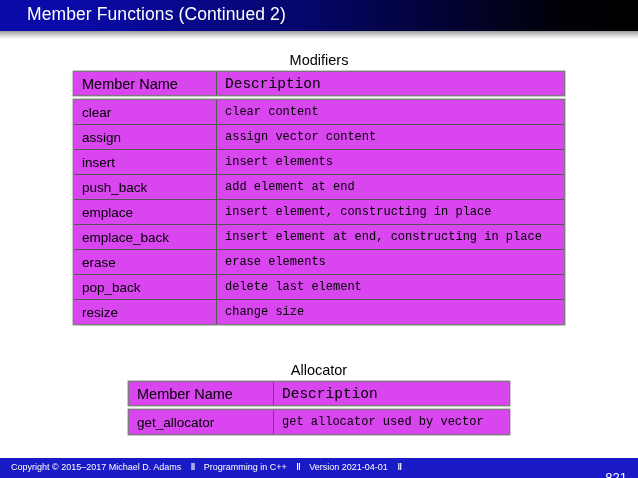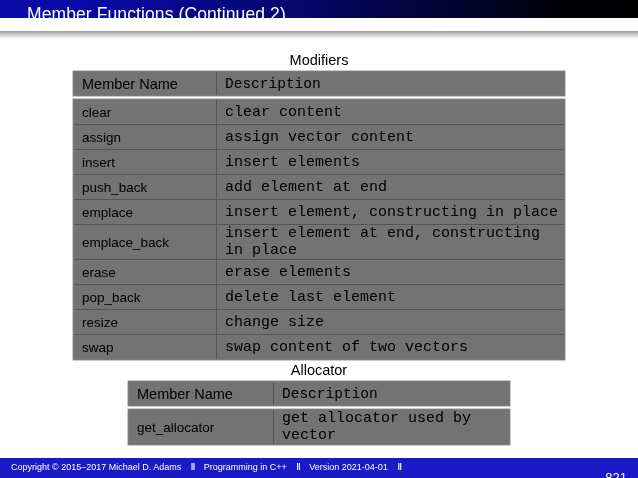--- a/index.html
+++ b/index.html
@@ -13,21 +13,21 @@
     font-family: "Liberation Sans", sans-serif;
     overflow: hidden;
     position: relative;
   }
 
   
   #title-bar {
     position: absolute;
     left: 0; top: 0;
     width: 638px;
-    height: 18px;
+    height: 31px;
     background: linear-gradient(to right, #0a0aa8 0%, #0a0aa8 12%, #06066e 46%, #030338 68%, #000008 88%, #000000 100%);
   }
   #title-text {
     position: absolute;
     left: 27px;
     top: 4px;
     font-size: 17.5px;
     color: #ffffff;
     letter-spacing: 0.1px;
     white-space: nowrap;
@@ -55,33 +55,33 @@
     text-align: center;
     font-size: 14.5px;
     color: #000000;
     margin-bottom: 2px;
     line-height: 17px;
   }
   table.tbl {
     border-collapse: separate;
     border-spacing: 0;
     table-layout: fixed;
-    background: #737373;
+    background: #d946ef;
   }
   table.tbl td {
     padding: 0 0 0 8px;
     vertical-align: middle;
     color: #000000;
   }
   .hdr-row td {
     font-size: 14.5px;
     height: 23px;
   }
   .body-row td {
-    font-size: 15px;
+    font-size: 12px;
     height: 24px;
   }
   td.mono {
     font-family: Liberation Sans, sans-serif;
     font-size: 13.5px;
     color: #555555;
     margin-left: 22px;
   }
   
   .frame {
@@ -193,24 +193,20 @@
             <td class="mono inner-rule">erase</td>
             <td class="colsep inner-rule">erase elements</td>
           </tr>
           <tr class="body-row">
             <td class="mono inner-rule">pop_back</td>
             <td class="colsep inner-rule">delete last element</td>
           </tr>
           <tr class="body-row">
             <td class="mono inner-rule">resize</td>
             <td class="colsep inner-rule">change size</td>
-          </tr>
-          <tr class="body-row">
-            <td class="mono inner-rule">swap</td>
-            <td class="colsep inner-rule">swap content of two vectors</td>
           </tr>
         </tbody>
       </table>
     </div>
   </div>
 
   <div class="table-block" style="left:128px; top:323px; width:382px;">
     <div class="table-caption">Allocator</div>
 
     <div class="frame frame-head">

